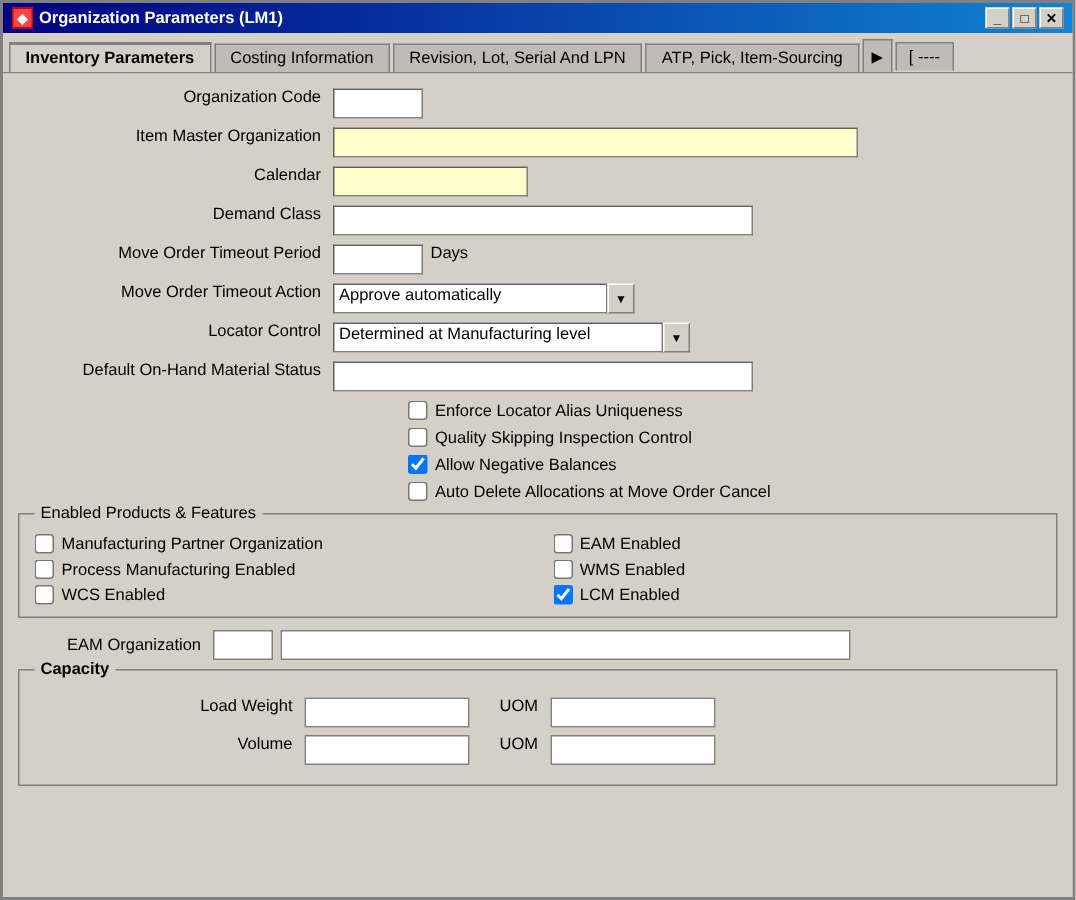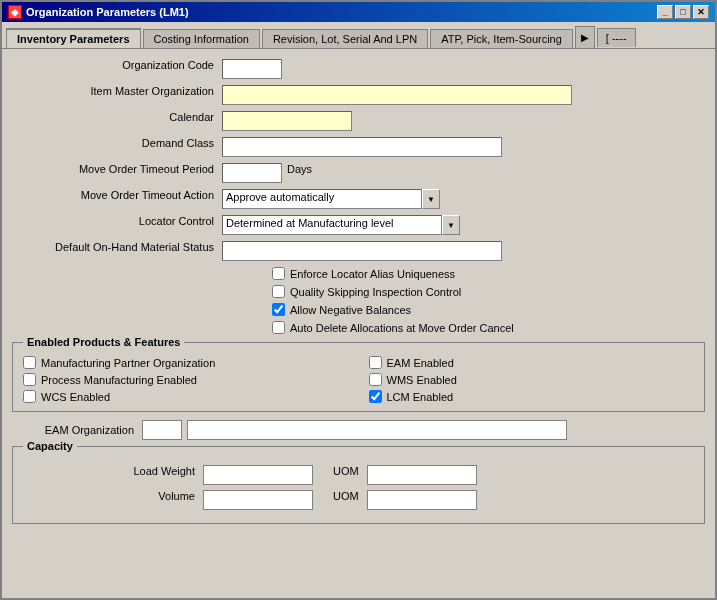--- a/index.html
+++ b/index.html
@@ -206,21 +206,21 @@
       margin: 8px 0;
       position: relative;
     }
     .group-box-title {
       position: absolute;
       top: -7px;
       left: 10px;
       background: #d4d0c8;
       padding: 0 4px;
       font-size: 11px;
-      font-weight: bold;
+      font-weight: normal;
     }
     .features-grid {
       display: grid;
       grid-template-columns: 1fr 1fr;
       gap: 4px 20px;
       padding-top: 5px;
     }
     .feature-item {
       display: flex;
       align-items: center;
@@ -363,21 +363,21 @@
 
     <div class="form-row">
       <span class="form-label">Move Order Timeout Period</span>
       <input type="text" class="form-input short" style="">
       <span class="days-label">Days</span>
     </div>
 
     <div class="form-row">
       <span class="form-label">Move Order Timeout Action</span>
       <div class="select-with-arrow">
-        <div class="select-field" style="width:200px">Approve automatically</div>
+        <div class="select-field" style="width:183px">Approve automatically</div>
         <div class="dropdown-btn">▼</div>
       </div>
     </div>
 
     <div class="form-row">
       <span class="form-label">Locator Control</span>
       <div class="select-with-arrow">
         <div class="select-field" style="width:220px">Determined at Manufacturing level</div>
         <div class="dropdown-btn">▼</div>
       </div>

